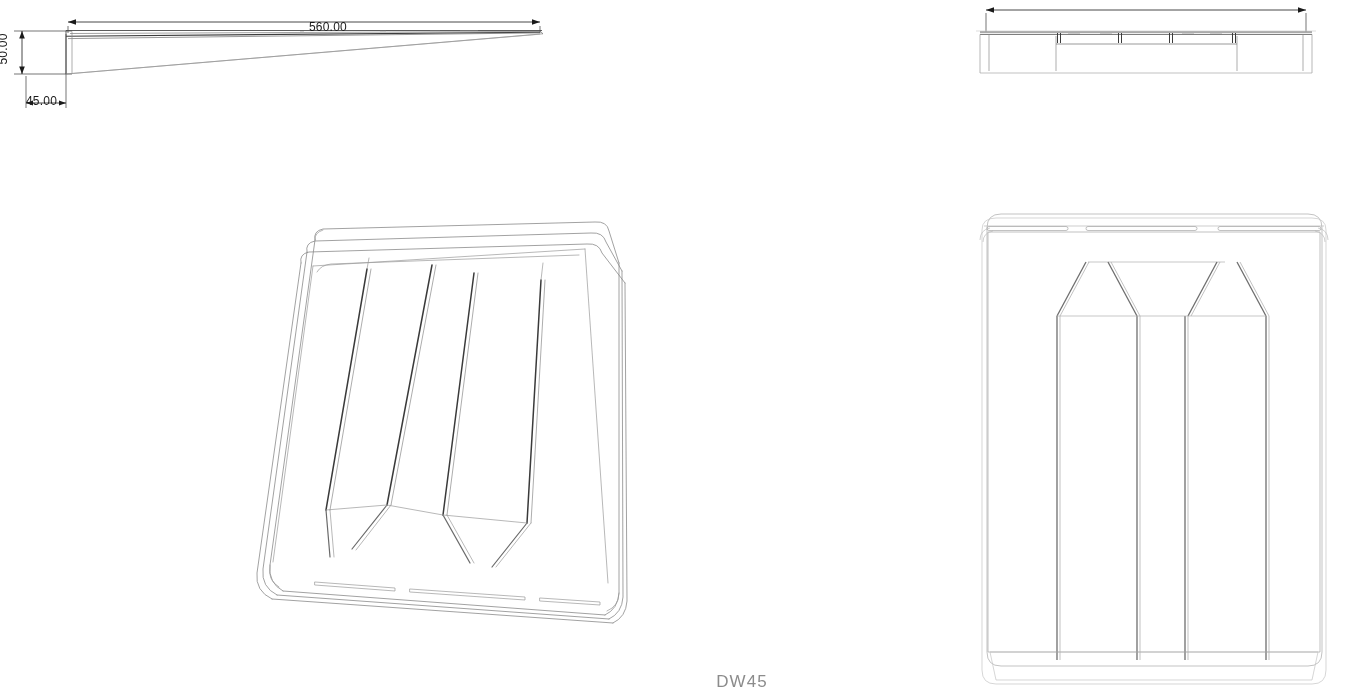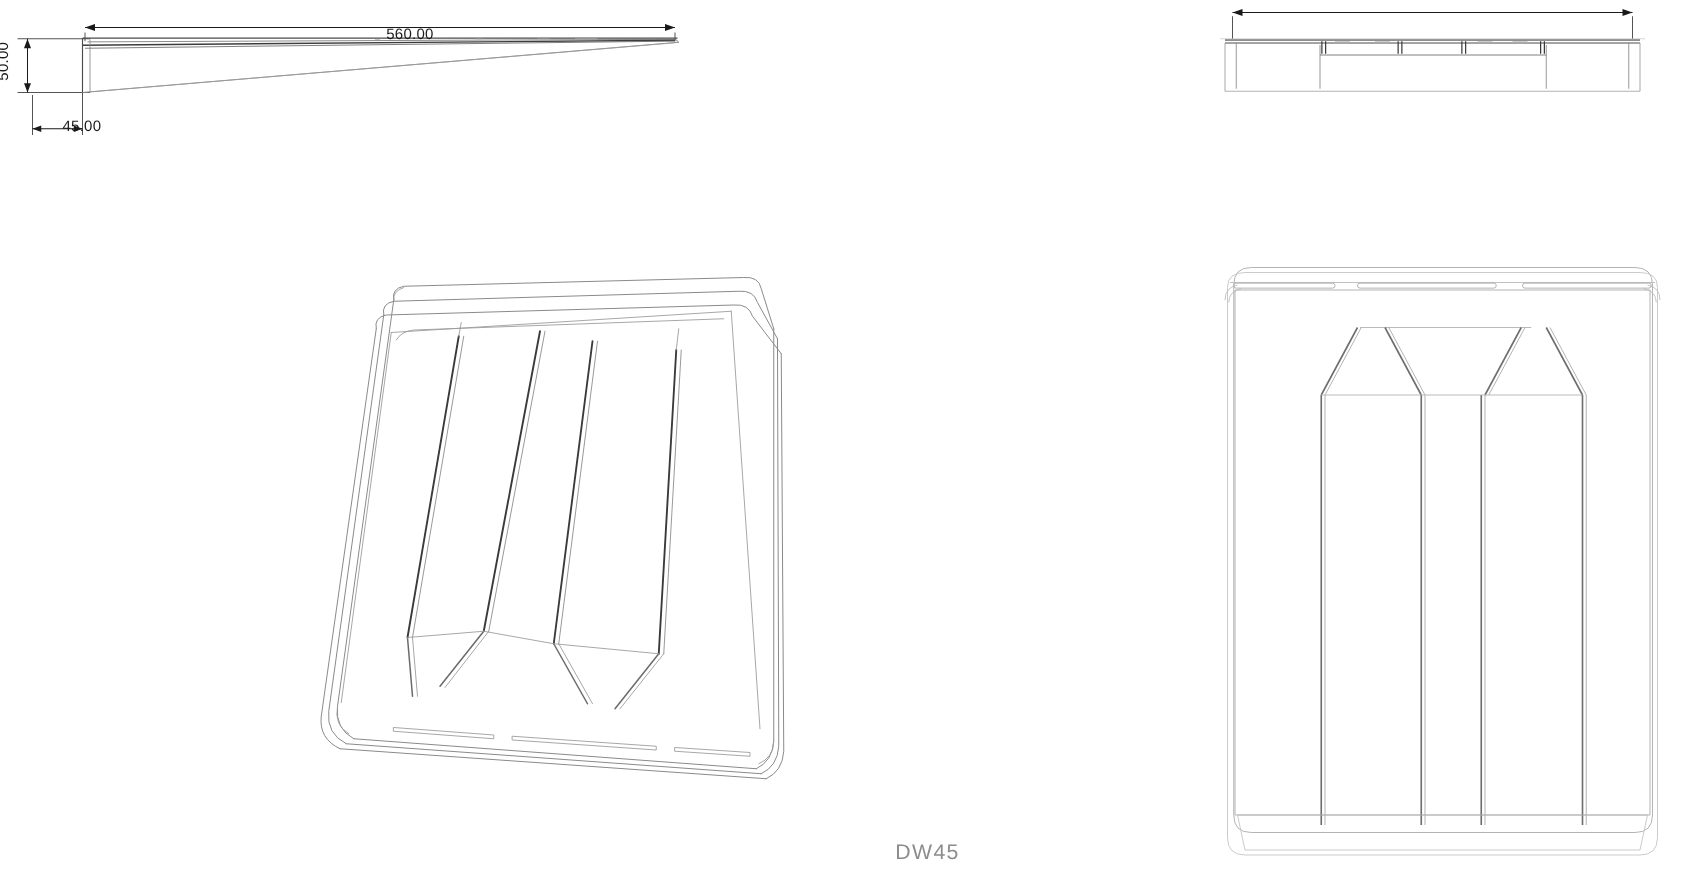--- a/index.html
+++ b/index.html
@@ -24,21 +24,21 @@
   .dim-text {
     position: absolute;
     font-family: "Liberation Sans", sans-serif;
     font-size: 12px;
     color: #1a1a1a;
     white-space: nowrap;
     letter-spacing: 0.2px;
   }
   #dim-560-label { left: 265px; top: 20px; margin-left: 44px; }
   #dim-50-label  { left: -13px; top: 42px; transform: rotate(-90deg); transform-origin: center center; }
-  #dim-45-label  { left: 26px;  top: 94px; margin-left: 24px; }
+  #dim-45-label  { left: 26px;  top: 94px; }
   #part-label {
     position: absolute;
     left: 742px;
     top: 672px;
     transform: translateX(-50%);
     font-family: "Liberation Sans", sans-serif;
     font-size: 17px;
     color: #8c8c8c;
     letter-spacing: 1.1px;
     white-space: nowrap;

